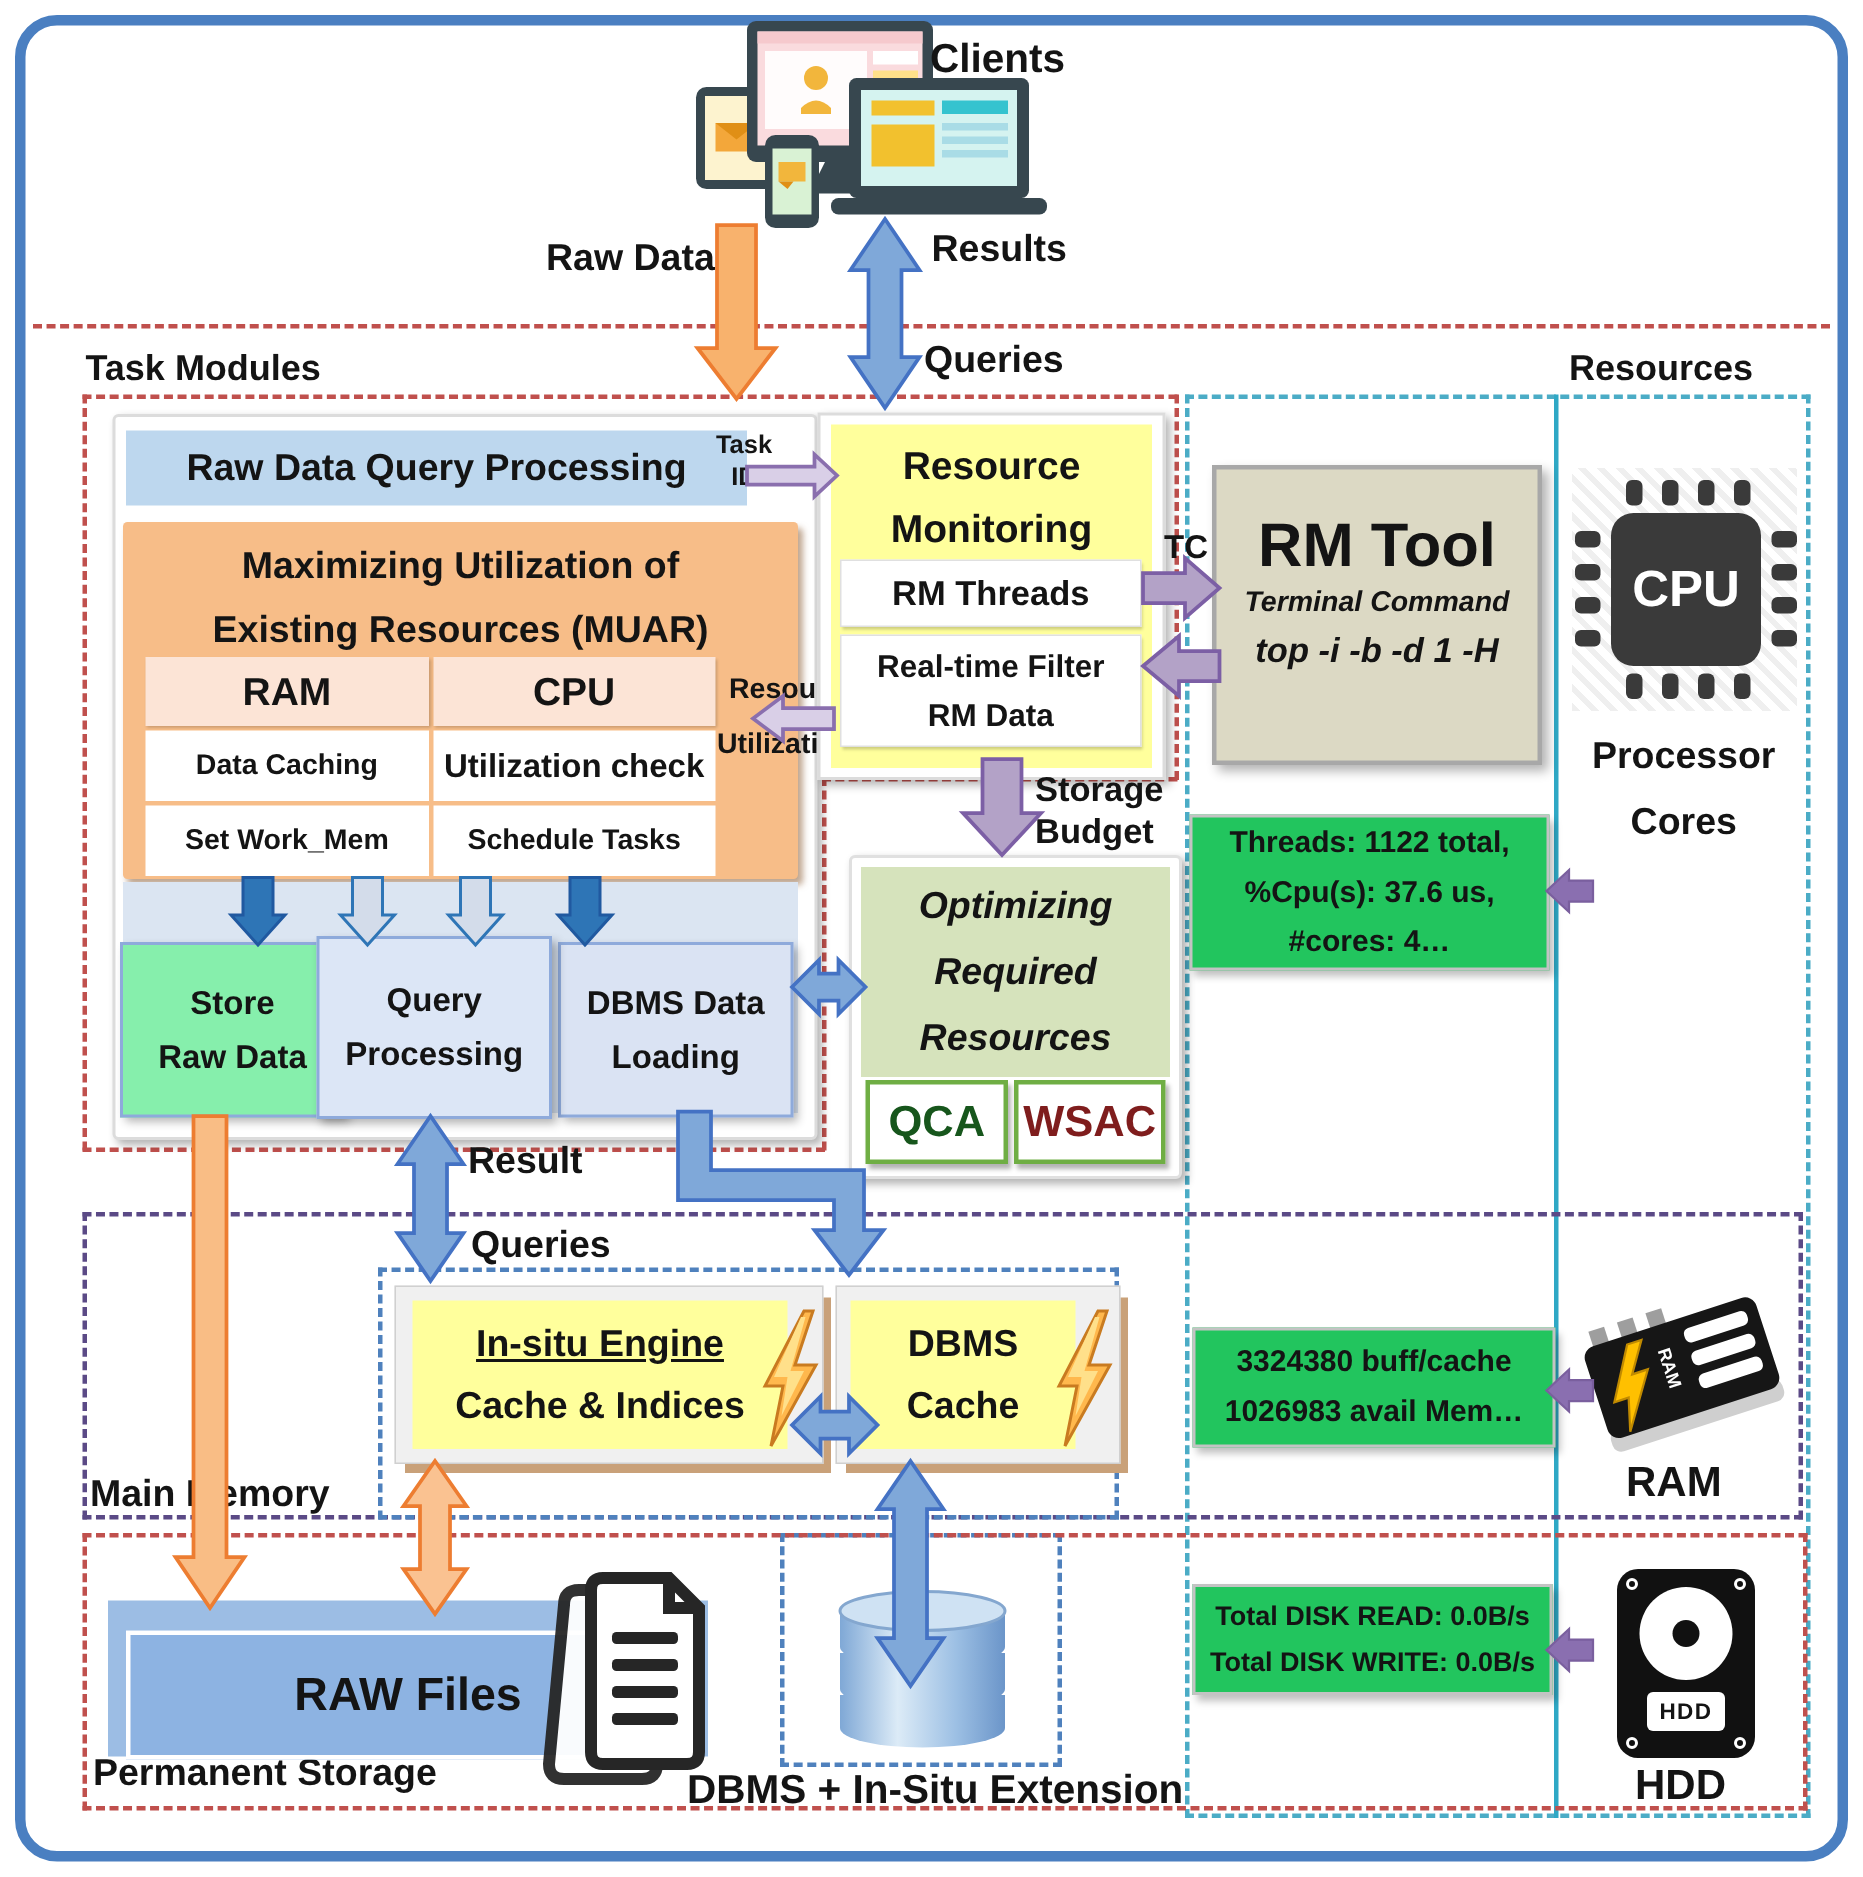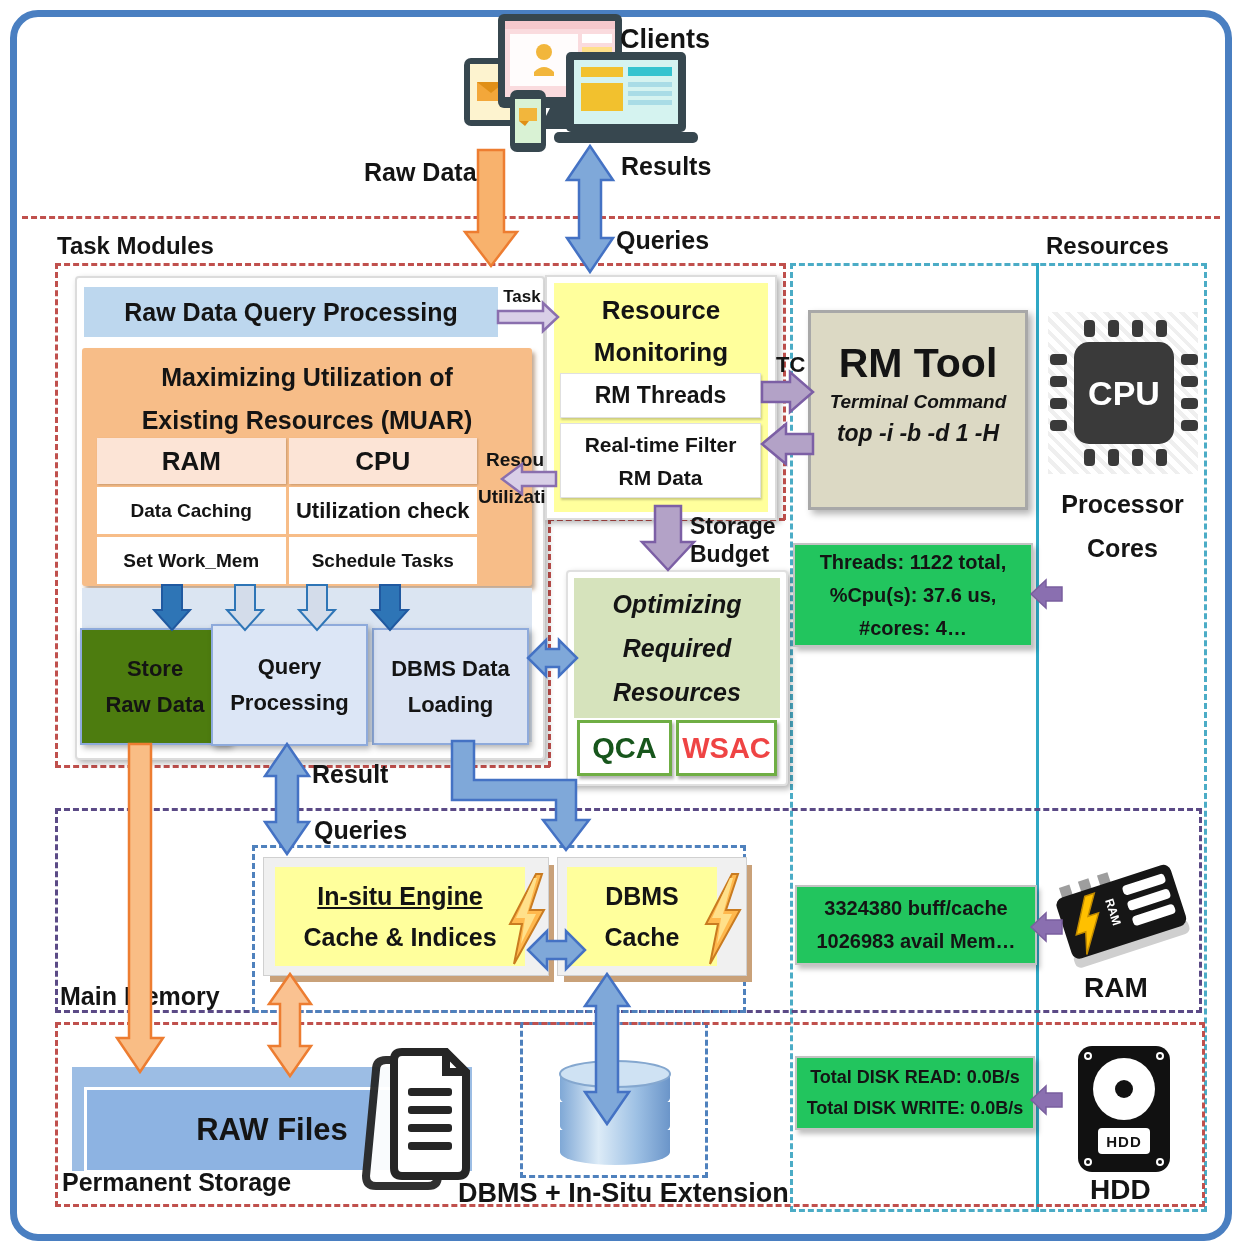--- a/index.html
+++ b/index.html
@@ -87,21 +87,21 @@
   <div class="abs b" style="left:620px;top:24px;font-size:27px;">Clients</div>
 
   <div class="abs b" style="left:364px;top:158px;font-size:25px;">Raw Data</div>
   <div class="abs b" style="left:621px;top:152px;font-size:25px;">Results</div>
   <div class="abs b" style="left:616px;top:226px;font-size:25px;">Queries</div>
 
   <div class="abs shadow" style="left:75px;top:276px;width:470px;height:484px;background:#fff;border:2px solid #dcdcdc;border-radius:4px;"></div>
   <div class="abs stack" style="left:84px;top:287px;width:414px;height:50px;background:#bdd7ee;">
     <span class="b" style="font-size:25px;">Raw Data Query Processing</span>
   </div>
-  <div class="abs stack" style="left:498px;top:286px;width:48px;line-height:21px;">
+  <div class="abs stack" style="left:472px;top:286px;width:48px;line-height:21px;">
     <span class="b" style="font-size:17px;">Task</span>
     <span class="b" style="font-size:17px;">ID</span>
   </div>
 
   <div class="abs" style="left:82px;top:348px;width:450px;height:238px;background:#f7bd88;border-radius:3px;box-shadow:3px 4px 4px rgba(140,95,55,.55);">
     <div class="stack" style="width:100%;padding-top:8px;line-height:43px;">
       <span class="b" style="font-size:25px;">Maximizing Utilization of</span>
       <span class="b" style="font-size:25px;">Existing Resources (MUAR)</span>
     </div>
   </div>
@@ -123,21 +123,21 @@
       </div>
     <div class="stack" style="background:#fff;">
         <span class="b" style="font-size:19px;">Schedule Tasks</span>
       </div>
   </div>
 
   <div class="abs b" style="left:486px;top:449px;font-size:19px;">Resource</div>
   <div class="abs b" style="left:478px;top:486px;font-size:19px;">Utilization</div>
 
   <div class="abs" style="left:82px;top:588px;width:450px;height:154px;background:#dbe5f2;"></div>
-  <div class="abs stack shadow" style="left:80px;top:628px;width:150px;height:117px;background:#4d7c0f;border:2px solid #8eaadb;line-height:36px;">
+  <div class="abs stack shadow" style="left:80px;top:628px;width:150px;height:117px;background:#86efac;border:2px solid #8eaadb;line-height:36px;">
     <span class="b" style="font-size:22px;">Store</span>
     <span class="b" style="font-size:22px;">Raw Data</span>
   </div>
   <div class="abs stack shadow" style="left:372px;top:628px;width:157px;height:117px;background:#dae3f3;border:2px solid #8eaadb;line-height:36px;">
     <span class="b" style="font-size:22px;">DBMS Data</span>
     <span class="b" style="font-size:22px;">Loading</span>
   </div>
   <div class="abs stack shadow" style="left:211px;top:624px;width:157px;height:122px;background:#dce6f6;border:2px solid #8eaadb;line-height:36px;">
     <span class="b" style="font-size:22px;">Query</span>
     <span class="b" style="font-size:22px;">Processing</span>
@@ -173,21 +173,21 @@
   <div class="abs shadow" style="left:566px;top:570px;width:222px;height:216px;background:#fff;border:2px solid #e0e0e0;border-radius:4px;"></div>
   <div class="abs stack" style="left:574px;top:578px;width:206px;height:140px;background:#d6e3bc;line-height:44px;font-style:italic;">
     <span class="b" style="font-size:25px;">Optimizing</span>
     <span class="b" style="font-size:25px;">Required</span>
     <span class="b" style="font-size:25px;">Resources</span>
   </div>
   <div class="abs stack" style="left:577px;top:720px;width:95px;height:56px;background:#fff;border:3px solid #6fae44;box-shadow:2px 3px 3px rgba(0,0,0,.3);">
     <span class="b" style="font-size:29px;color:#17561c;">QCA</span>
   </div>
   <div class="abs stack" style="left:676px;top:720px;width:101px;height:56px;background:#fff;border:3px solid #6fae44;box-shadow:2px 3px 3px rgba(0,0,0,.3);">
-    <span class="b" style="font-size:29px;color:#ef4444;">WSAC</span>
+    <span class="b" style="font-size:29px;color:#7f1d1d;">WSAC</span>
   </div>
 
   <div class="abs b" style="left:312px;top:760px;font-size:25px;">Result</div>
   <div class="abs b" style="left:314px;top:816px;font-size:25px;">Queries</div>
 
   <div class="abs infobox" style="left:793px;top:543px;width:240px;height:104px;">
     <span>Threads: 1122 total,</span>
     <span>%Cpu(s): 37.6 us,</span>
     <span>#cores: 4…</span>
   </div>

